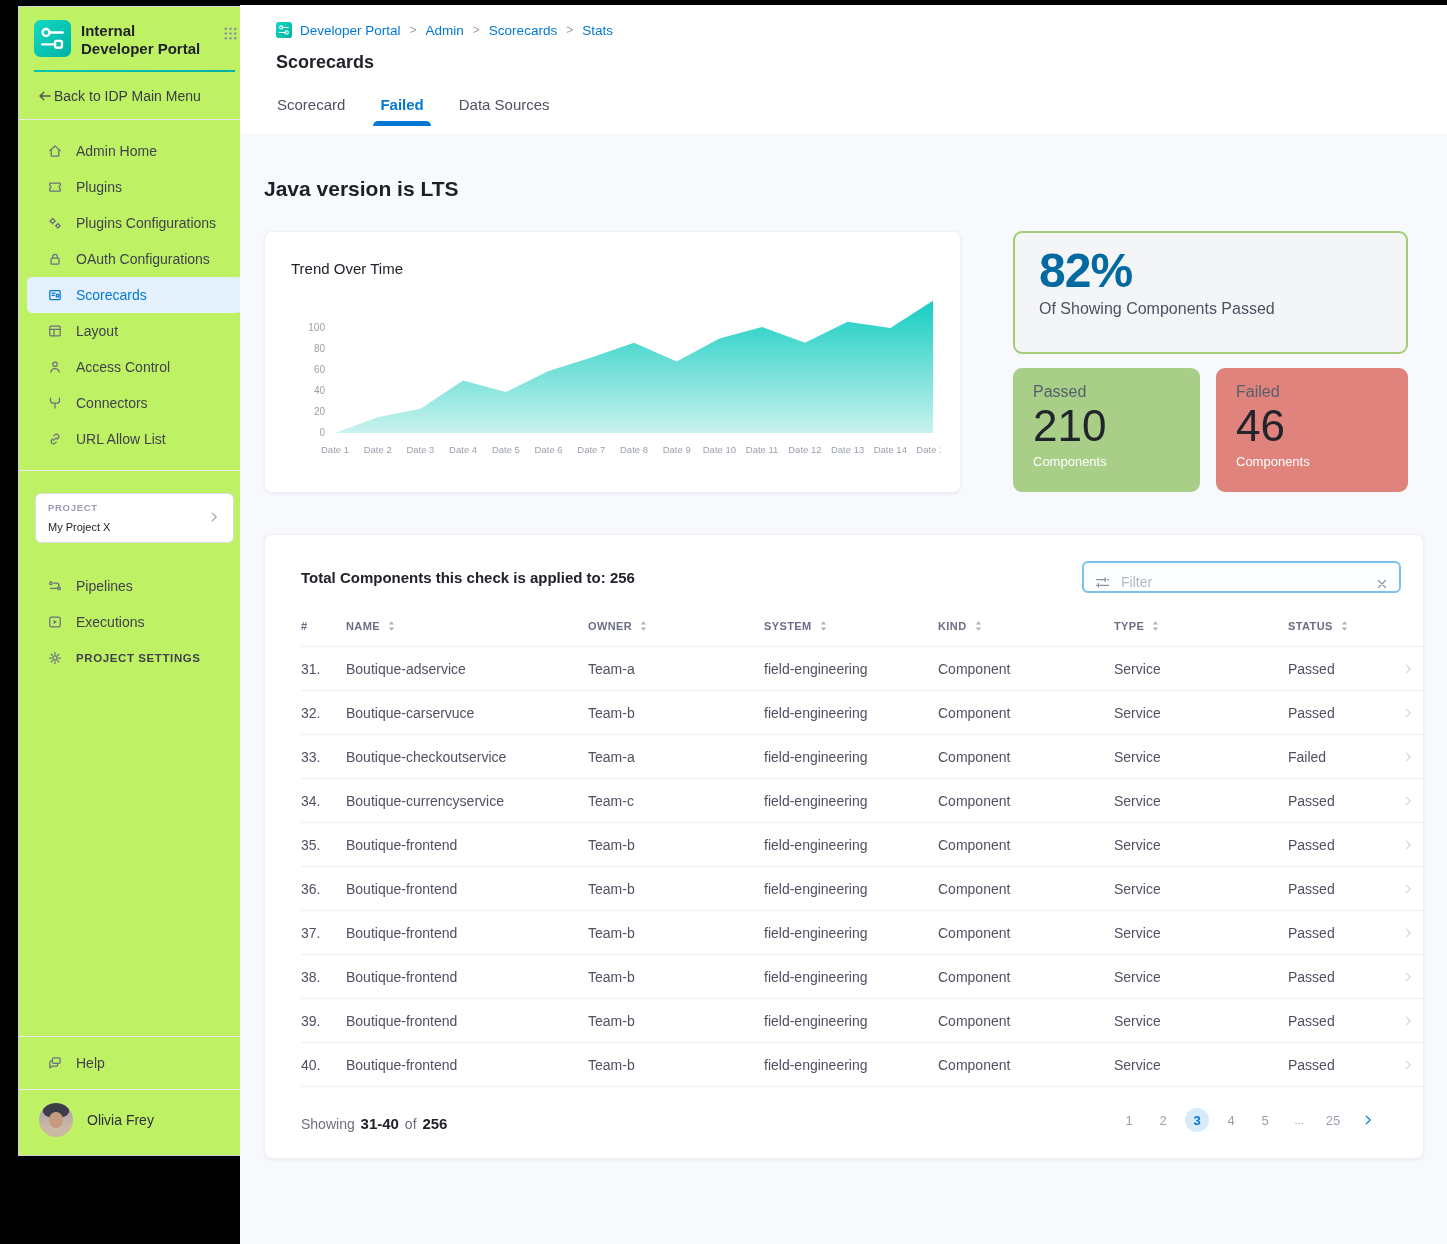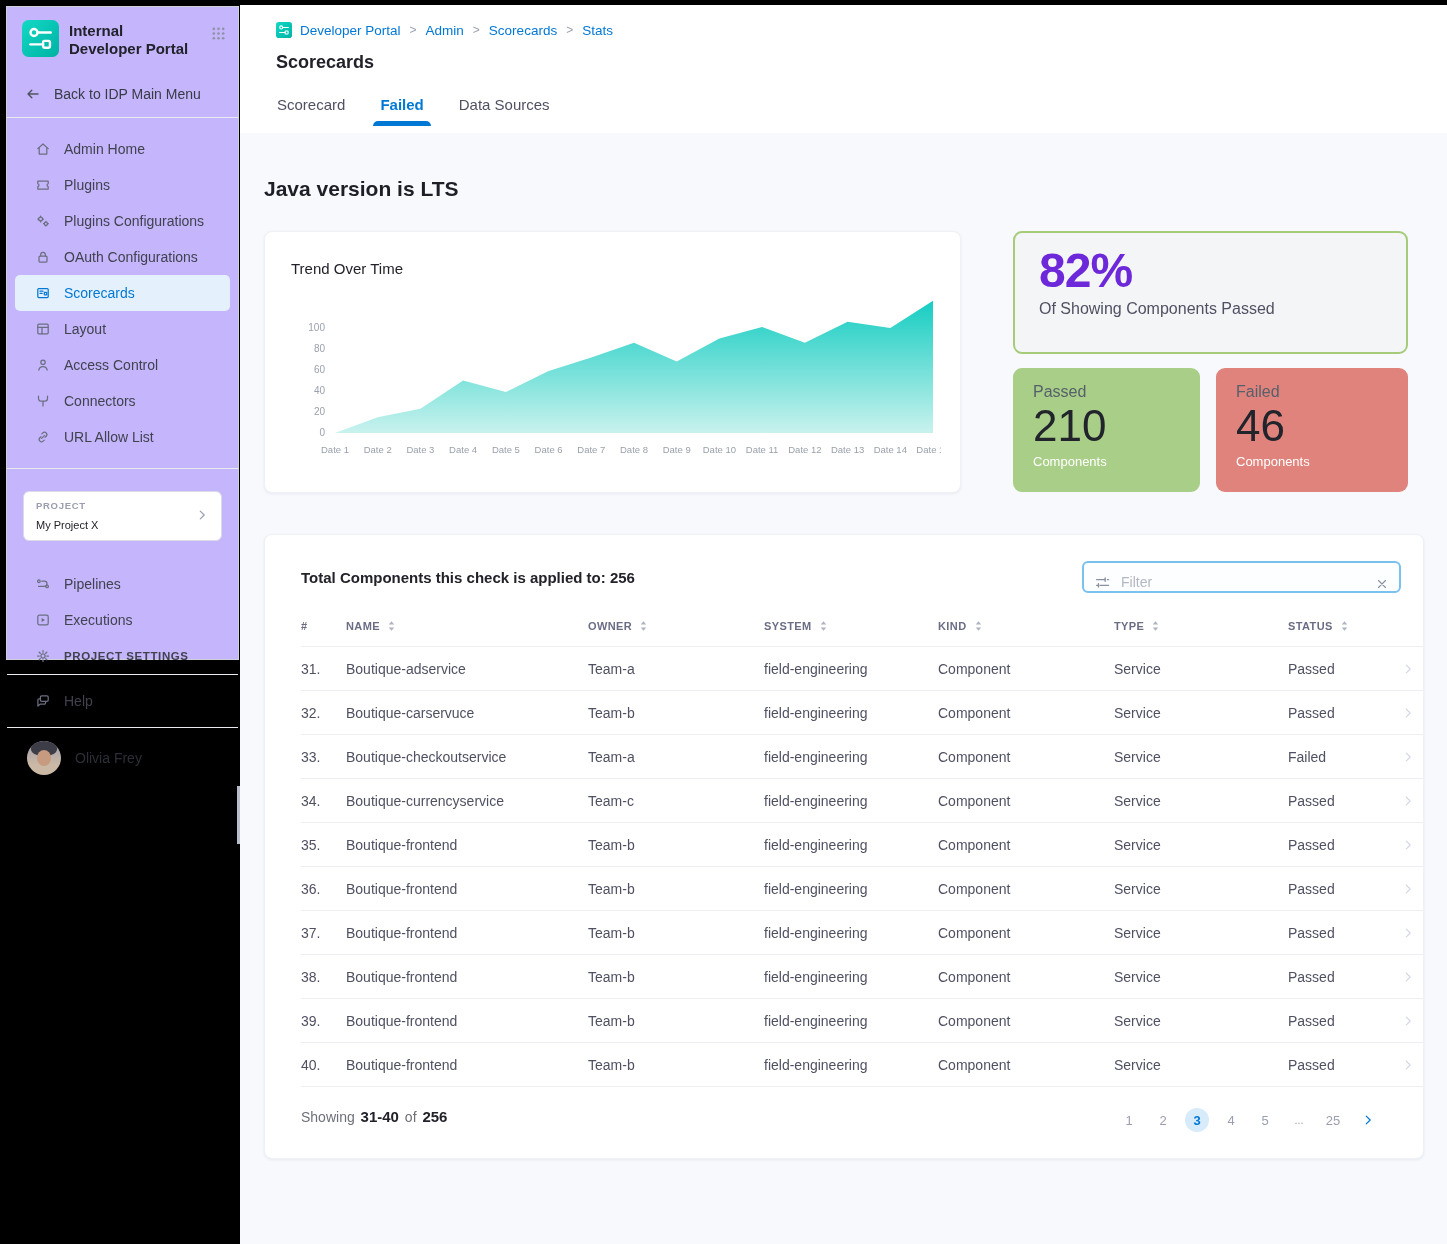--- a/index.html
+++ b/index.html
@@ -1,27 +1,27 @@
 <!DOCTYPE html>
 <html><head>
 <meta charset="utf-8">
 <style>
   *{box-sizing:border-box}
   html,body{margin:0;padding:0}
   body{width:1447px;height:1244px;background:#000;font-family:"Liberation Sans",sans-serif;position:relative;overflow:hidden}
 
   
-  .sidebar{position:absolute;left:6px;top:6px;width:233px;height:654px;background:#c4b5fd;
+  .sidebar{position:absolute;left:18px;top:6px;width:233px;height:1150px;background:#bef264;
     border:1px solid #cfd0da;box-shadow:3px 3px 9px rgba(0,0,0,.45);display:flex;flex-direction:column}
   .brand{display:flex;align-items:flex-start;gap:10px;padding:13px 12px 11px 15px}
   .brand-logo{width:37px;height:37px;flex:none}
   .brand-text{flex:1;font-size:15px;font-weight:bold;color:#22222a;line-height:1.22;padding-top:2px}
   .grid-icon{color:#8f93a3;padding-top:6px;cursor:pointer}
   .brand-rule{height:2px;background:linear-gradient(90deg,#02c5b3,#00b3a4);margin:0 15px}
-  .back-row{display:flex;align-items:center;gap:13px;padding:16px 16px 15px 18px;font-size:14px;color:#383b44;
+  .back-row{display:flex;align-items:center;gap:1px;padding:16px 16px 15px 18px;font-size:14px;color:#383b44;
     border-bottom:1px solid #e9e9f0;cursor:pointer}
   .back-row .ic{color:#50545f;display:flex}
   .menu{padding:13px 8px 0}
   .menu-item{display:flex;align-items:center;gap:13px;height:36px;padding:0 8px 0 20px;border-radius:5px;
     font-size:14px;color:#41424e;cursor:pointer}
   .menu-item.active{background:#e4f0fb;color:#0278d5}
   .mi-icon{display:flex;color:#6b6f80;flex:none}
   .menu-item.active .mi-icon{color:#0278d5}
   .menu-item.settings .mi-label{font-size:11.5px;font-weight:bold;letter-spacing:.6px;color:#41424e}
   .sdiv{border:none;border-top:1px solid #e9e9f0;margin:13px 0 0}
@@ -60,21 +60,21 @@
   .content{position:absolute;left:0;top:128px;width:1207px;height:1111px;background:#f7f9fd;padding:0 0 0 24px}
   .check-title{font-size:21px;font-weight:bold;color:#1d1e26;padding-top:44px}
   .cards-row{display:flex;gap:52px;margin-top:30px}
   .card-base{background:#fff;border-radius:8px;border:1px solid #f0f1f7;box-shadow:0 1px 3px rgba(35,45,75,.07)}
   .chart-card{width:697px;height:262px;padding:28px 0 0 26px}
   .chart-title{font-size:15px;color:#22222a}
   #chart-holder svg{display:block;margin-top:6px}
 
   .right-col{width:395px;display:flex;flex-direction:column;gap:14px}
   .summary-card{height:123px;background:#f4f5f7;border:2px solid #a6cc79;border-radius:9px;padding:10px 24px 0}
-  .summary-percent{font-size:48px;font-weight:bold;color:#6d28d9;letter-spacing:-1px;line-height:1.15}
+  .summary-percent{font-size:48px;font-weight:bold;color:#0369a1;letter-spacing:-1px;line-height:1.15}
   .summary-caption{font-size:16px;color:#4f5162;margin-top:2px}
   .stat-row{display:flex;gap:16px}
   .stat-card{height:124px;border-radius:9px;padding:15px 0 0 20px}
   .stat-card.passed{width:187px;background:#a9ce87}
   .stat-card.failed{width:192px;background:#e0837c}
   .stat-label{font-size:16px;color:#56606b}
   .stat-value{font-size:44px;font-weight:normal;color:#22242c;line-height:1.05;margin-top:2px}
   .stat-unit{font-size:13px;color:#fff;margin-top:5px}
 
   
@@ -87,21 +87,21 @@
   .filter-input{flex:1;border:none;outline:none;font-size:14px;color:#22222a;background:transparent;
     font-family:"Liberation Sans",sans-serif}
   .filter-input::placeholder{color:#b3b7c3}
   .tbl{padding-left:36px}
   .thead,.trow{display:grid;grid-template-columns:45px 242px 176px 174px 176px 174px 1fr 26px;align-items:center}
   .thead{height:42px;border-bottom:1px solid #ededf4}
   .th{display:flex;align-items:center;gap:7px;font-size:11px;font-weight:bold;color:#6b6d85;letter-spacing:.4px;cursor:pointer}
   .th .sort{display:flex}
   .trow{height:44px;border-bottom:1px solid #ededf4;font-size:14px;color:#4f5162;cursor:pointer}
   .row-chev{color:#d4d8e4;display:flex;justify-content:flex-end;padding-right:8px}
-  .table-foot{display:flex;align-items:flex-start;justify-content:space-between;padding:21px 48px 0 36px}
+  .table-foot{display:flex;align-items:flex-end;justify-content:space-between;padding:21px 48px 0 36px}
   .showing{font-size:14px;color:#6e7079}
   .showing b{font-size:15px;color:#22222a;padding:0 2px}
   .pager{display:flex;align-items:center;gap:10px;font-size:13px;color:#9a9eae}
   .page{width:24px;height:24px;display:flex;align-items:center;justify-content:center;border-radius:50%;cursor:pointer}
   .page.ellipsis{cursor:default;font-size:11px}
   .page.active{background:#d7ebfa;color:#0278d5;font-weight:bold}
   .next-btn{color:#0278d5;display:flex;cursor:pointer;margin-left:6px}
 </style>
 </head>
 <body>

